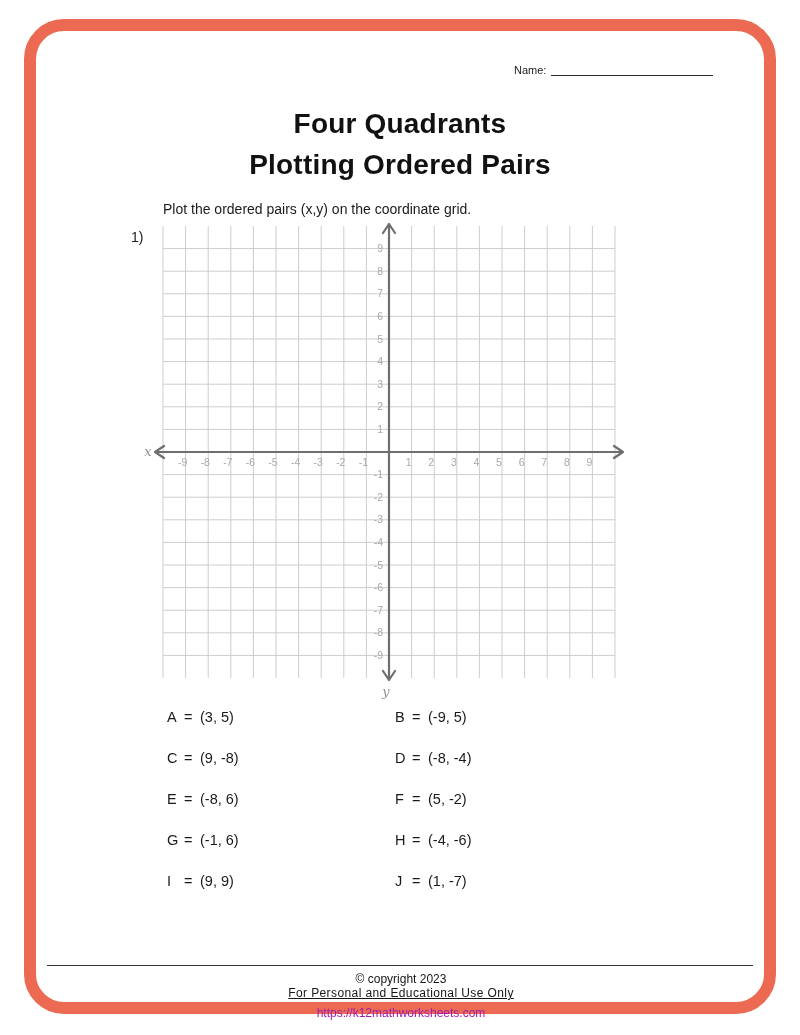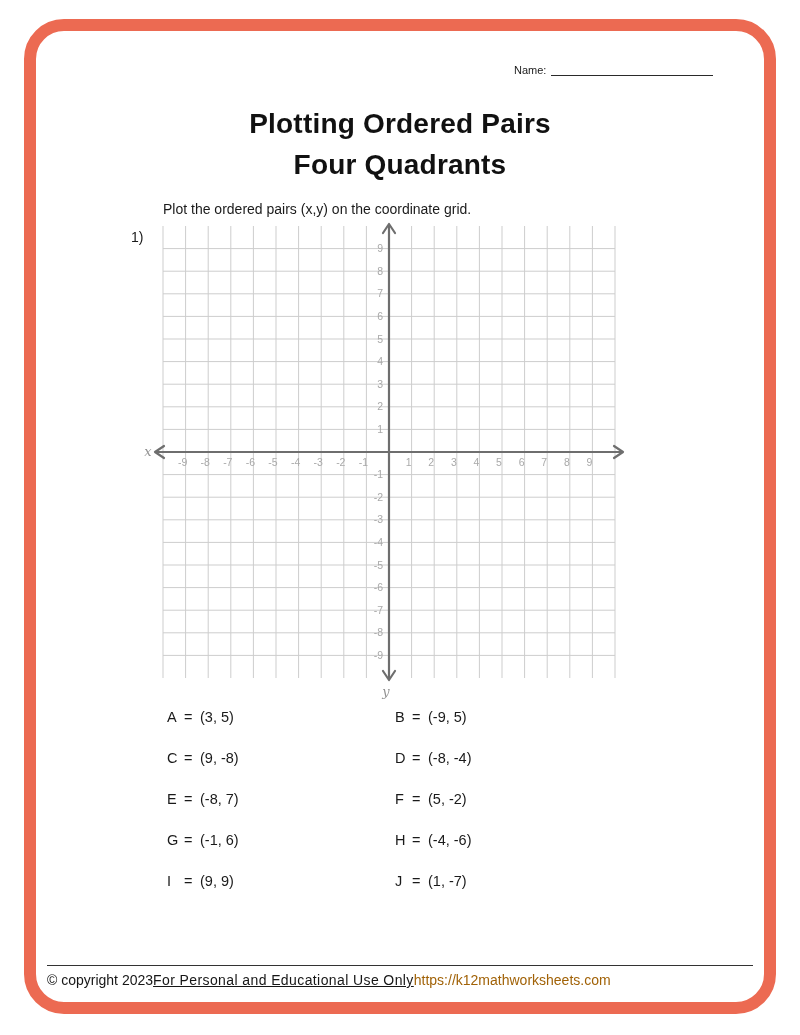--- a/index.html
+++ b/index.html
@@ -32,40 +32,40 @@
   .pair{display:flex;align-items:baseline;height:17px;}
   .pair .pl{display:inline-block;width:17px;}
   .pair .peq{display:inline-block;width:16px;}
   .pair .pv{display:inline-block;}
   .footer-rule{
     position:absolute;left:47px;top:965px;width:706px;height:0;
     border-top:1.5px solid #333;
   }
   .footer{
     position:absolute;left:47px;top:972px;width:708px;
-    display:flex;align-items:center;
-    font-size:14px;color:#161616;
+    display:flex;justify-content:space-between;align-items:center;
+    font-size:12px;color:#161616;flex-direction:column;
   }
   .footer .mid{letter-spacing:0.4px;text-decoration:underline;}
-  .footer .url{color:#a16207;text-decoration:none;}
+  .footer .url{color:#a21caf;text-decoration:none;margin-top:6px;}
   svg text{font-family:"Liberation Sans", sans-serif;}
   svg .axis-letter{font-family:"DejaVu Serif", serif;font-style:italic;}
 </style>
 </head>
 <body>
 
 <div class="border-frame"></div>
 
 <div class="name-row">
   <span>Name:</span><span class="name-underline"></span>
 </div>
 
 <div class="title">
+  <div>Four Quadrants</div>
   <div>Plotting Ordered Pairs</div>
-  <div>Four Quadrants</div>
 </div>
 
 <div class="instruction">Plot the ordered pairs (x,y) on the coordinate grid.</div>
 <div class="problem-number">1)</div>
 
 <div class="grid-wrap">
   <svg id="grid-svg" width="500" height="486" viewBox="0 0 500 486">
       <g>
         <line x1="23" y1="8" x2="23" y2="460" stroke="#cdcdcd" stroke-width="1"></line>
         <line x1="45.599999999999994" y1="8" x2="45.599999999999994" y2="460" stroke="#cdcdcd" stroke-width="1"></line>
@@ -176,21 +176,21 @@
       <span class="pv">(9, -8)</span>
     </div>
     <div class="pair">
       <span class="pl">D</span>
       <span class="peq">=</span>
       <span class="pv">(-8, -4)</span>
     </div>
     <div class="pair">
       <span class="pl">E</span>
       <span class="peq">=</span>
-      <span class="pv">(-8, 7)</span>
+      <span class="pv">(-8, 6)</span>
     </div>
     <div class="pair">
       <span class="pl">F</span>
       <span class="peq">=</span>
       <span class="pv">(5, -2)</span>
     </div>
     <div class="pair">
       <span class="pl">G</span>
       <span class="peq">=</span>
       <span class="pv">(-1, 6)</span>

